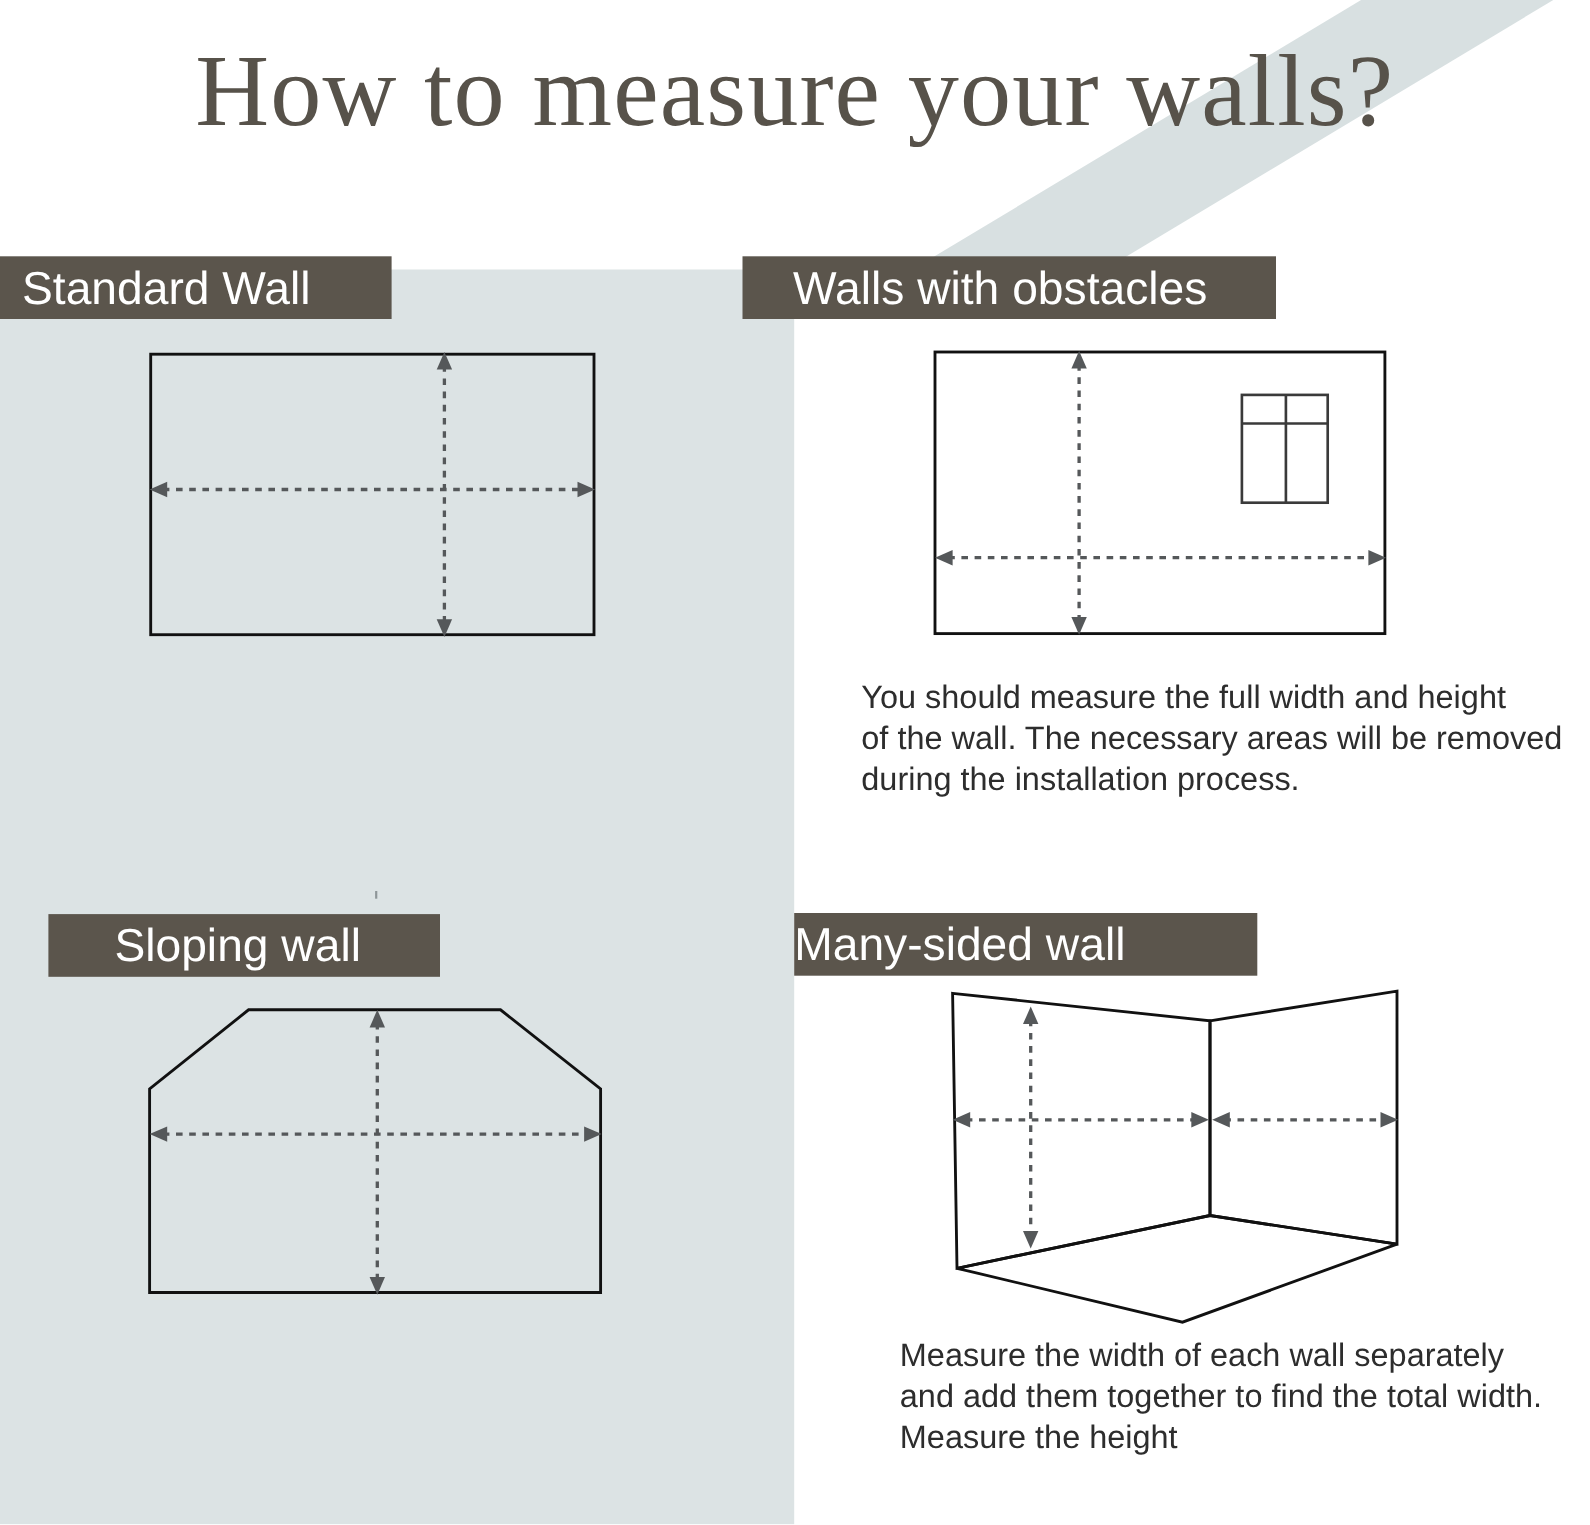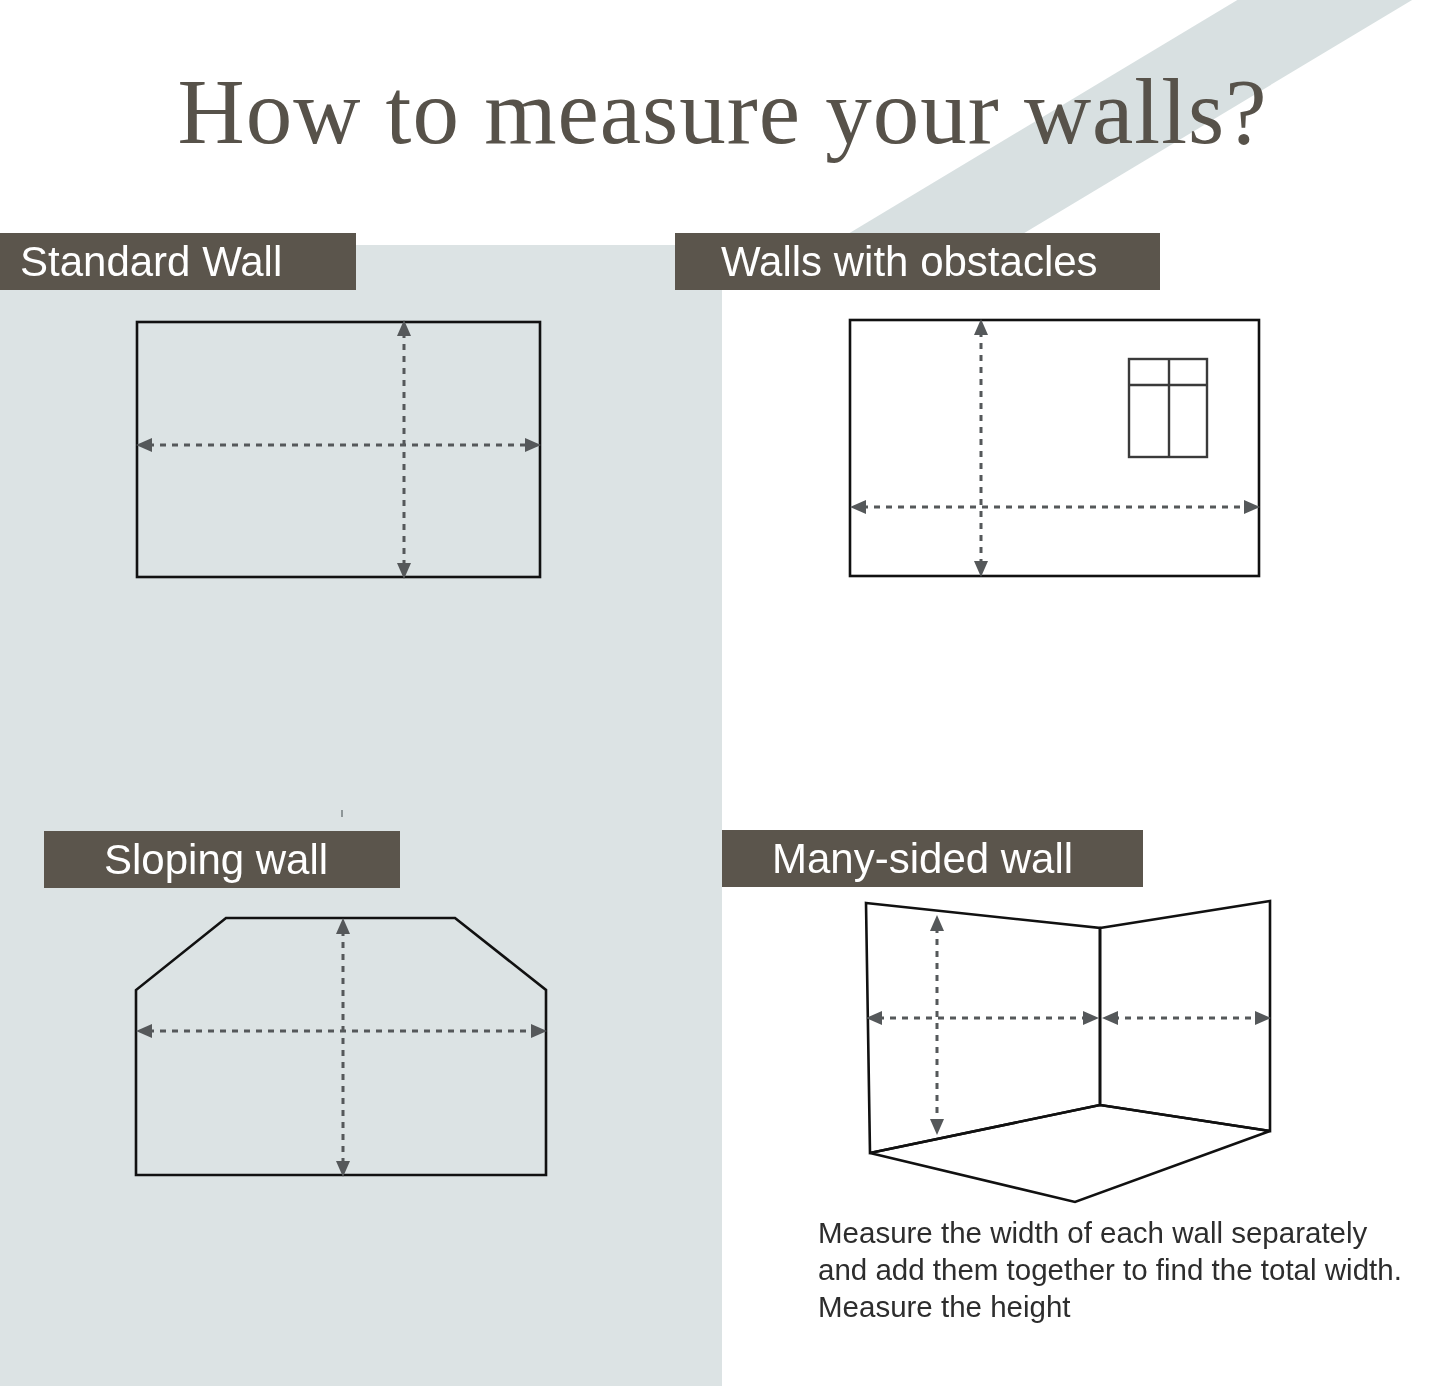--- a/index.html
+++ b/index.html
@@ -52,39 +52,38 @@
     position: absolute;
     left: 0;
     top: 30px;
     width: 1445px;
     text-align: center;
     font-family: "Liberation Serif", serif;
     font-size: 93px;
     letter-spacing: 1px;
     color: #57524a;
     white-space: nowrap;
-    margin-top: 28px;
   }
 
   
   .banner {
     position: absolute;
     background: #5b554c;
     color: #ffffff;
     font-family: "Liberation Sans", sans-serif;
     font-size: 42px;
     line-height: 57px;
     height: 57px;
     white-space: nowrap;
     overflow: hidden;
   }
   #banner-standard   { left: 0px;   top: 233px; width: 356px; padding-left: 20px; box-sizing: border-box; }
   #banner-obstacles  { left: 675px; top: 233px; width: 485px; padding-left: 46px; box-sizing: border-box; }
   #banner-sloping    { left: 0px;   top: 831px; width: 356px; padding-left: 60px; box-sizing: border-box; margin-left: 44px; }
-  #banner-manysided  { left: 722px; top: 830px; width: 421px; padding-left: 50px; box-sizing: border-box; }
+  #banner-manysided  { left: 722px; top: 830px; width: 421px; box-sizing: border-box; }
 
   
   .caption {
     position: absolute;
     color: #2d2d2d;
     font-family: "Liberation Sans", sans-serif;
     font-size: 29.5px;
     line-height: 37px;
     white-space: pre-line;
   }
@@ -168,20 +167,23 @@
       <polygon points="151,277 144,261 158,261" class="dim-head"></polygon>
     </g>
 
     <g>
       <line x1="32" y1="207" x2="418" y2="207" class="dim-line"></line>
       <polygon points="20,207 36,200 36,214" class="dim-head"></polygon>
       <polygon points="430,207 414,200 414,214" class="dim-head"></polygon>
     </g>
   </svg>
 
+  <div class="caption" id="caption-obstacles">You should measure the full width and height
+of the wall. The necessary areas will be removed
+during the installation process.</div>
 
   <div id="stray-tick"></div>
   <div class="banner" id="banner-sloping">Sloping wall</div>
 
   <svg class="diagram" id="diagram-sloping" viewBox="0 0 470 300">
 
     <polygon points="26,285 26,100 116,28 345,28 436,100 436,285" class="shape-line"></polygon>
 
     <g>
       <line x1="233" y1="40" x2="233" y2="275" class="dim-line"></line>

